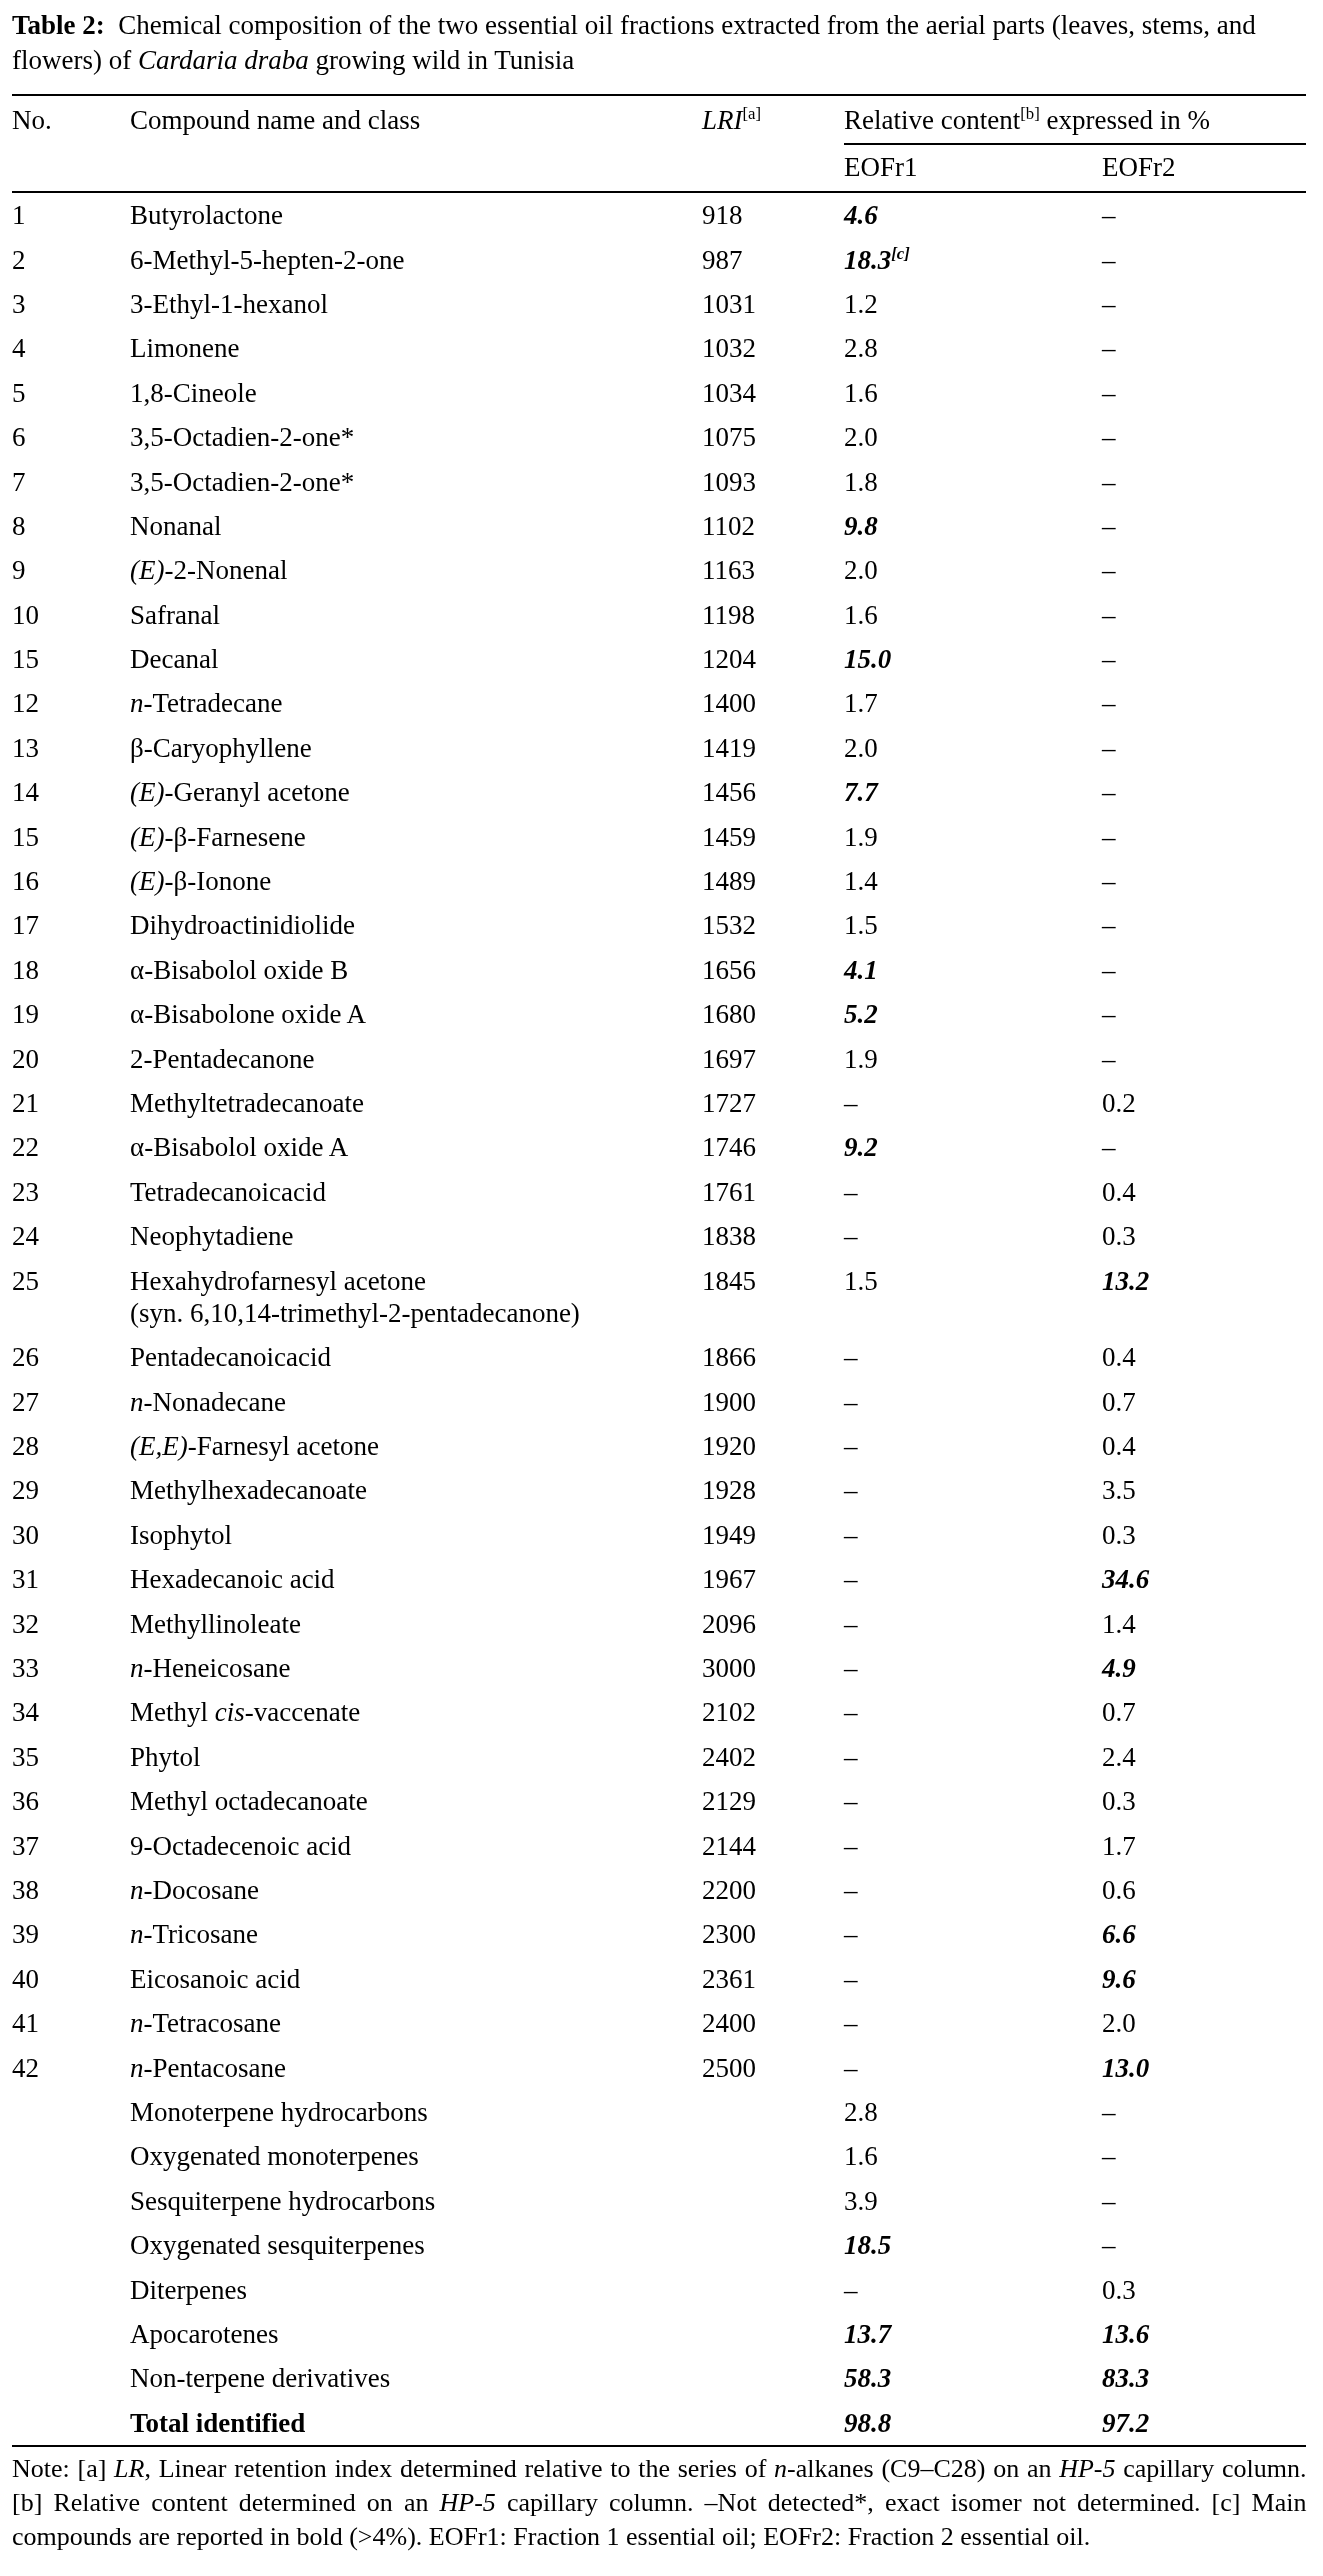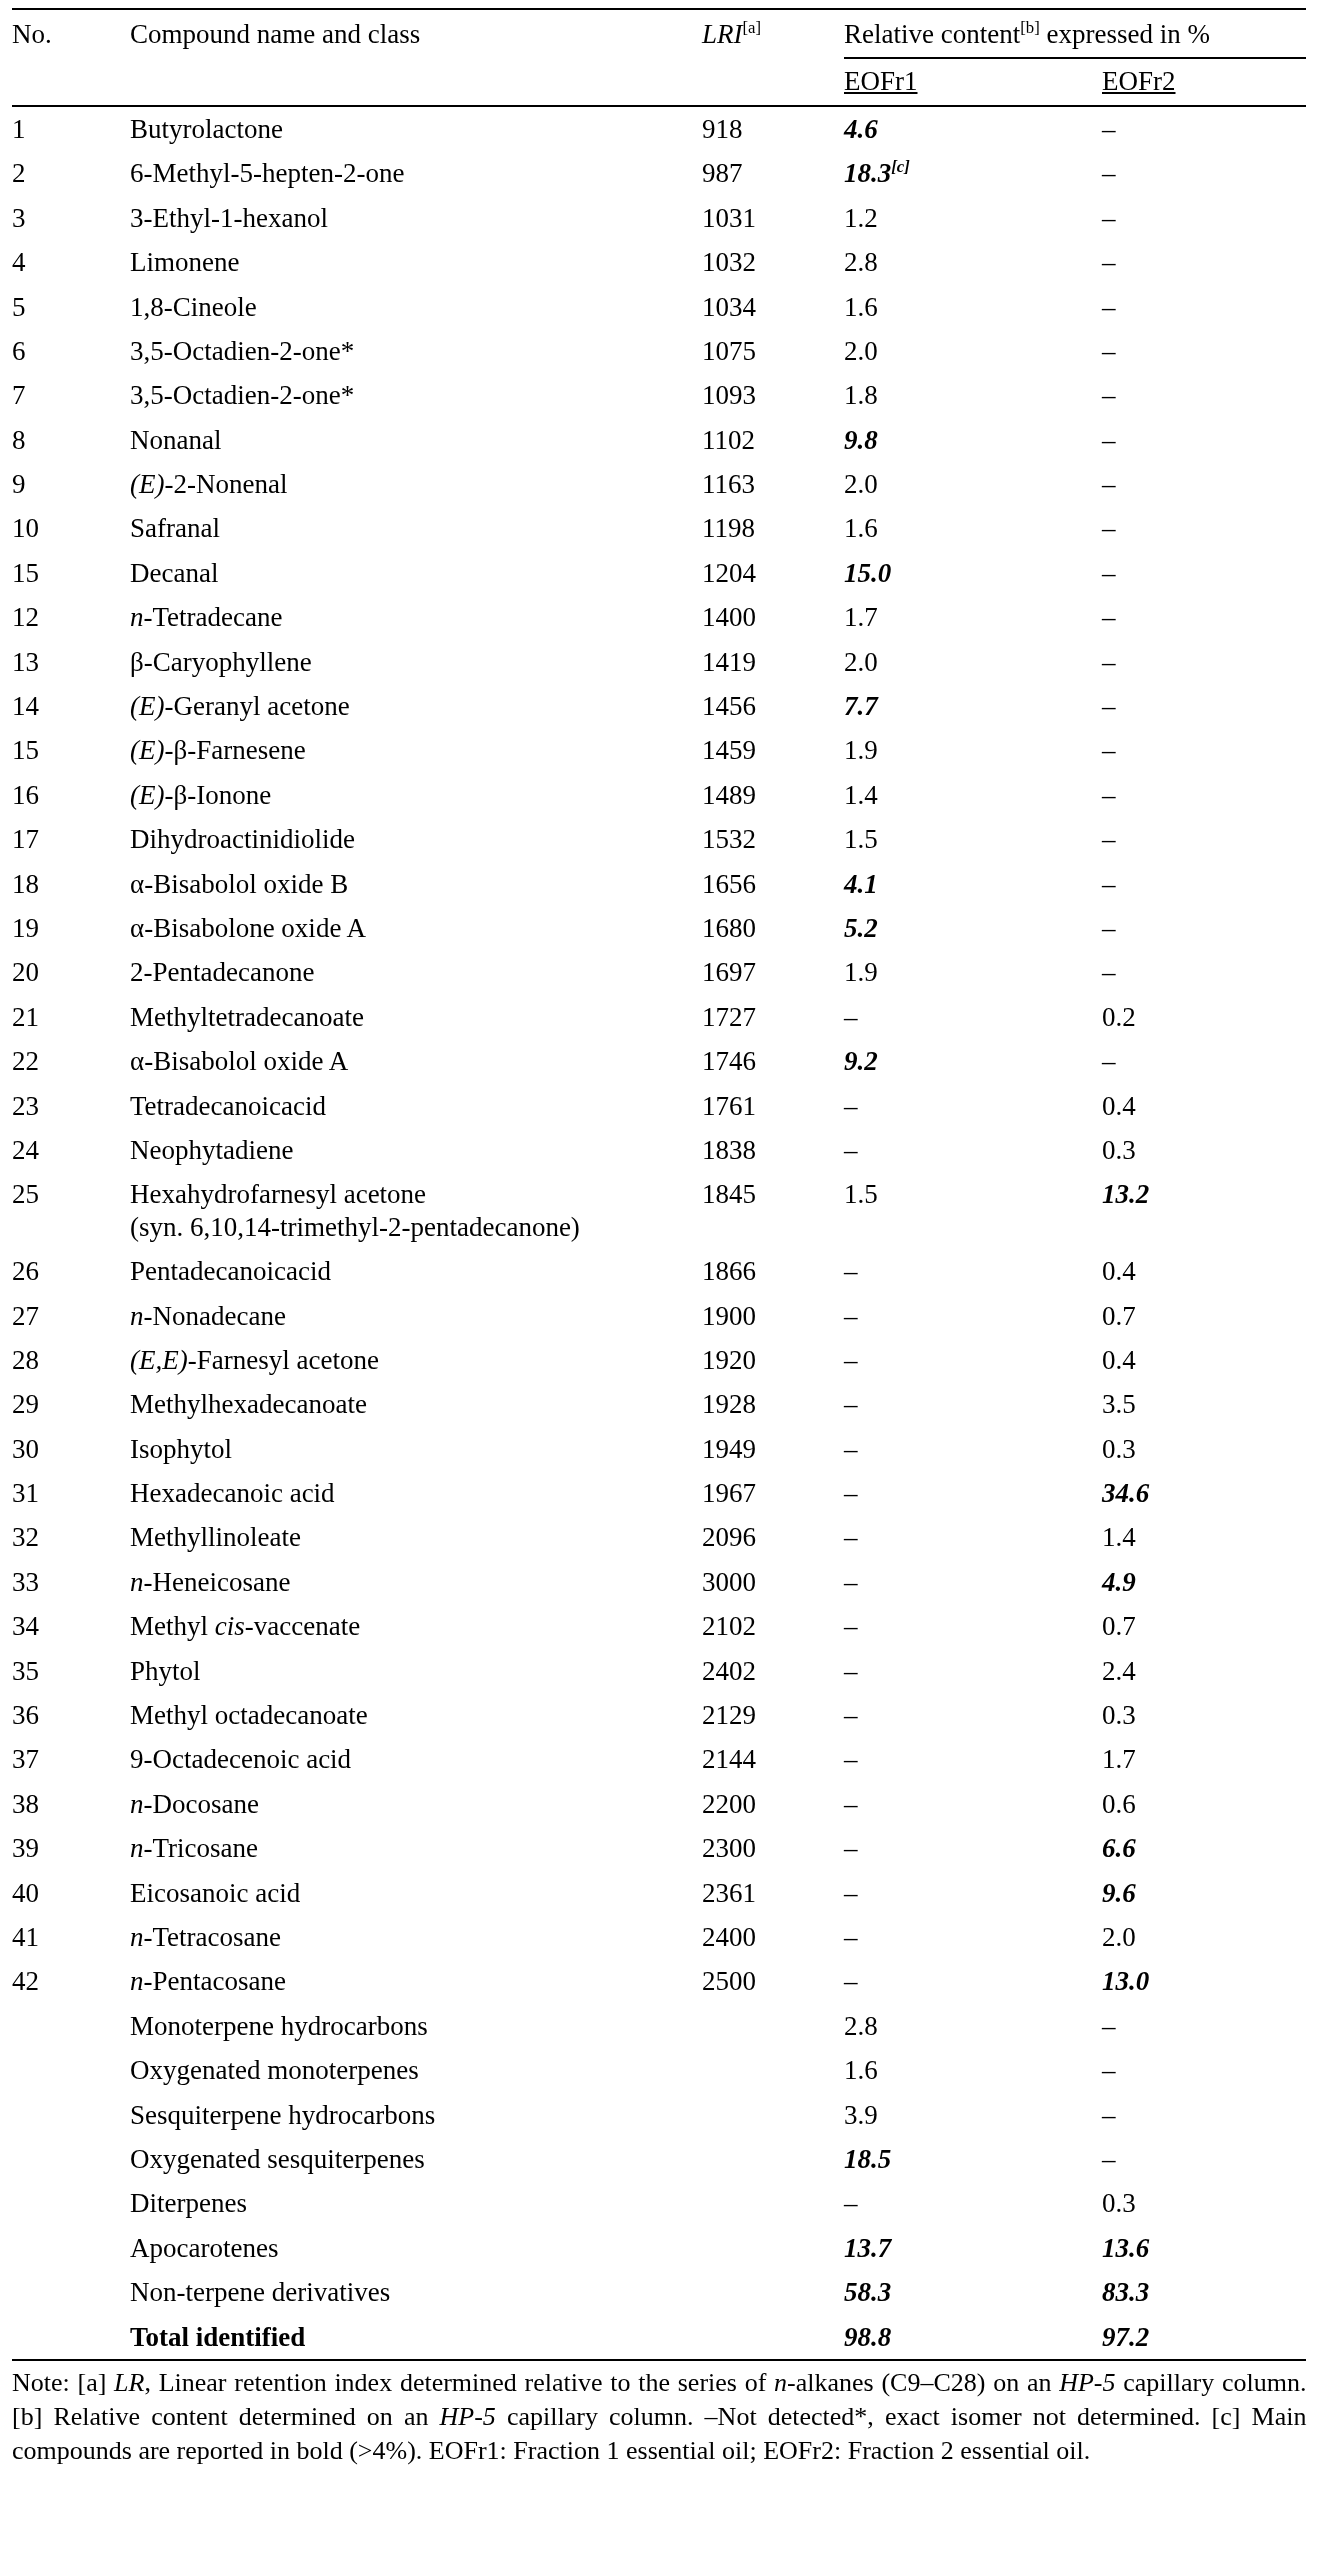--- a/index.html
+++ b/index.html
@@ -38,21 +38,20 @@
   thead th {
     text-align: left;
     font-weight: normal;
     vertical-align: top;
     border-bottom: 2px solid #000;
     padding: 8px 4px 6.8px 0;
     line-height: 1.2;
   }
   thead tr.subhead th {
     padding: 5.4px 4px 8px 0;
-    text-decoration: underline;
   }
   tbody td {
     text-align: left;
     vertical-align: top;
     padding: 6px 4px 6px 0;
     line-height: 1.2;
   }
   td.bold, .bold { font-weight: bold; font-style: italic; }
   sup { font-size: 62%; vertical-align: super; line-height: 0; }
   .footnote {
@@ -60,20 +59,21 @@
     font-size: 26px;
     line-height: 1.3;
     text-align: justify;
   }
 </style>
 </head>
 <body>
 
 <div class="page">
 
+  <p class="caption"><b>Table 2:</b>&nbsp; Chemical composition of the two essential oil fractions extracted from the aerial parts (leaves, stems, and flowers) of <i>Cardaria draba</i> growing wild in Tunisia</p>
 
   <table class="comp-table">
     <colgroup>
       <col class="c-no">
       <col class="c-compound">
       <col class="c-lri">
       <col class="c-eofr1">
       <col class="c-eofr2">
     </colgroup>
     <thead>

